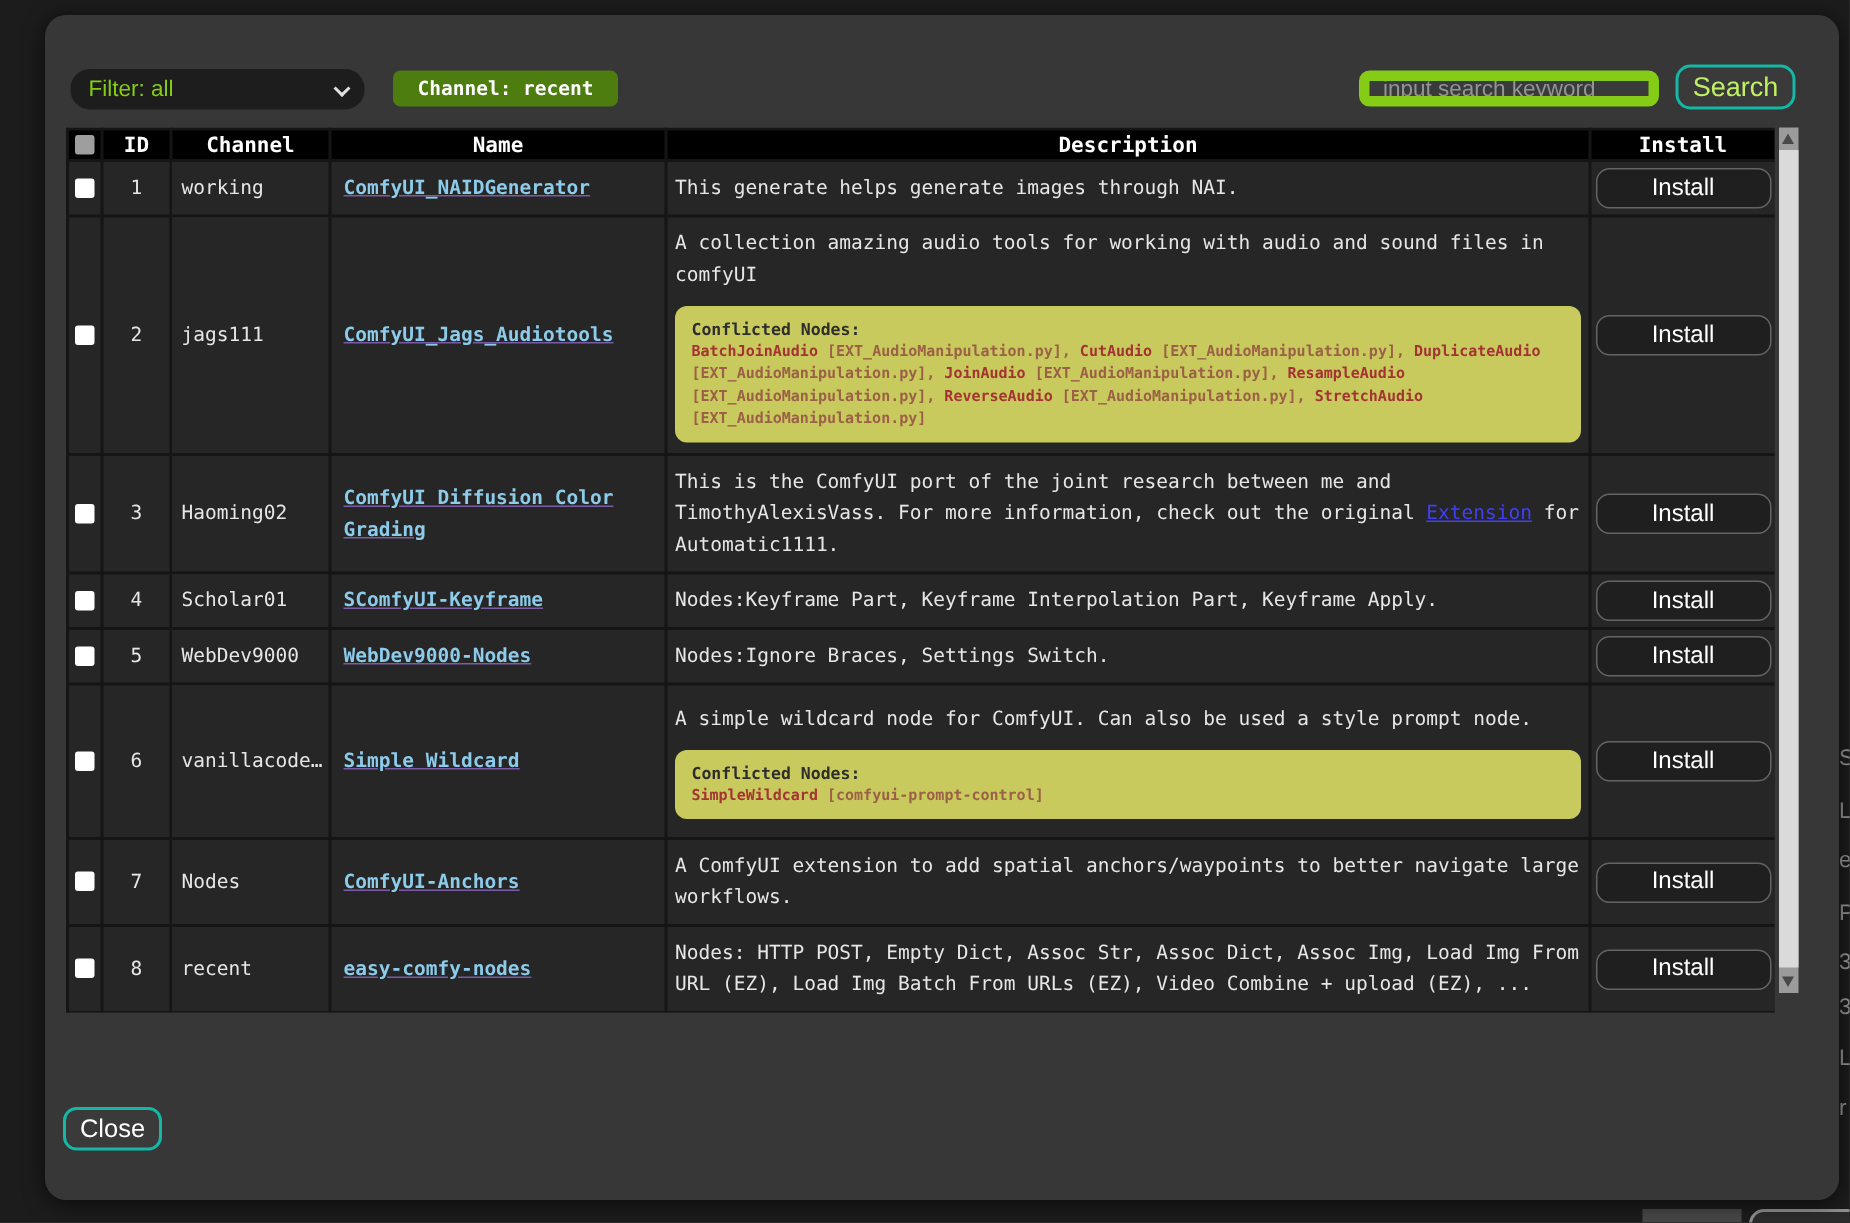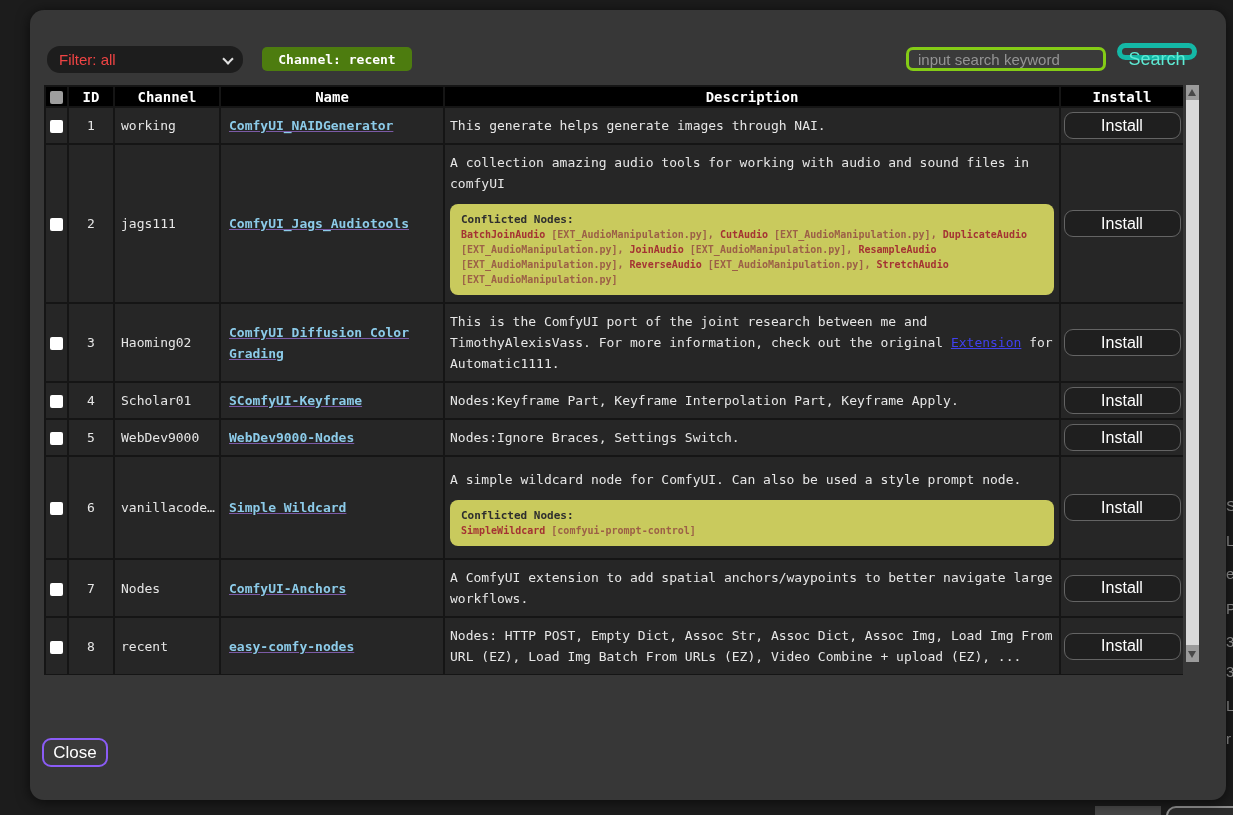--- a/index.html
+++ b/index.html
@@ -15,37 +15,37 @@
   .behind-box { position:absolute; left:1166px; top:806px; width:90px; height:30px;
     border:2px solid #909090; border-radius:10px; background:#2c2c2c; }
   .bottom-strip { position:absolute; left:1095px; top:806px; width:66px; height:9px; background:#474747; }
 
   
   .modal { position:absolute; left:30px; top:10px; width:1196px; height:790px;
     background:#373737; border-radius:14px; box-shadow:0 2px 14px rgba(0,0,0,.65); }
 
   
   .filter-select { position:absolute; left:17px; top:36px; width:196px; height:27px;
-    background:#1d1d1d; color:#ef4444; border:none; border-radius:13px;
+    background:#1d1d1d; color:#84cc16; border:none; border-radius:13px;
     padding:0 30px 0 12px; font:15px "Liberation Sans", sans-serif;
     -webkit-appearance:none; appearance:none; }
   .chevron { position:absolute; left:194px; top:45px; width:8px; height:8px;
     border-right:2px solid #e0e0e0; border-bottom:2px solid #e0e0e0;
     transform:rotate(45deg); pointer-events:none; }
   .channel-badge { position:absolute; left:232px; top:37px; width:150px; height:24px;
     background:#4d7c0f; border-radius:5px; color:#fff;
     font:bold 13px "DejaVu Sans Mono", monospace;
     display:flex; align-items:center; justify-content:center; }
   .search-input { position:absolute; left:876px; top:37px; width:200px; height:24px;
-    background:#3a3a3a; border:3px solid #84cc16; border-radius:7px;
+    background:#3a3a3a; border:7px solid #84cc16; border-radius:7px;
     color:#ddd; padding:0 9px; font:15px "Liberation Sans", sans-serif; }
   .search-input::placeholder { color:#949494; }
-  .search-btn { position:absolute; left:1087px; top:33px; width:80px; height:17px;
-    background:#3a3a3a; border:5px solid #14b8a6; border-radius:10px;
-    color:#5eead4; font:18px "Liberation Sans", sans-serif; cursor:pointer; }
+  .search-btn { position:absolute; left:1087px; top:33px; width:80px; height:30px;
+    background:#3a3a3a; border:2px solid #14b8a6; border-radius:10px;
+    color:#bef264; font:18px "Liberation Sans", sans-serif; cursor:pointer; }
 
   
   .table-wrap { position:absolute; left:14px; top:75px; width:1139px; height:590px; overflow:hidden; }
   table.grid { border-collapse:collapse; table-layout:fixed; width:1139px;
     font-family:"DejaVu Sans Mono", monospace; }
   .grid th { background:#000; color:#fff; font-size:14px; font-weight:bold;
     height:21px; border:2px solid #151515; padding:0; }
   .grid td { background:#262626; border:2px solid #151515; color:#e6e6e6;
     font-size:13px; vertical-align:middle; padding:0; }
   td.c-cb, th.c-cb { text-align:center; }
@@ -72,21 +72,21 @@
   .scrollbar { position:absolute; left:1156px; top:75px; width:13px; height:577px;
     background:#9b9b9b; }
   .sb-arrow { position:absolute; left:2px; width:0; height:0;
     border-left:4.5px solid transparent; border-right:4.5px solid transparent; }
   .sb-up { top:4px; border-bottom:7px solid #484848; }
   .sb-down { bottom:4px; border-top:7px solid #484848; }
   .sb-thumb { position:absolute; left:0; top:15px; width:13px; height:545px;
     background:#dadada; }
 
   .close-btn { position:absolute; left:12px; top:728px; width:66px; height:29px;
-    background:#3a3a3a; border:2px solid #8b5cf6; border-radius:9px;
+    background:#3a3a3a; border:2px solid #14b8a6; border-radius:9px;
     color:#fff; font:17px "Liberation Sans", sans-serif; cursor:pointer; }
 </style>
 </head>
 <body>
 
 <div id="edge-frags">
     <span class="edge-frag" style="top: 497px;">S</span>
     <span class="edge-frag" style="top: 532px;">L</span>
     <span class="edge-frag" style="top: 565px;">e</span>
     <span class="edge-frag" style="top: 600px;">P</span>

